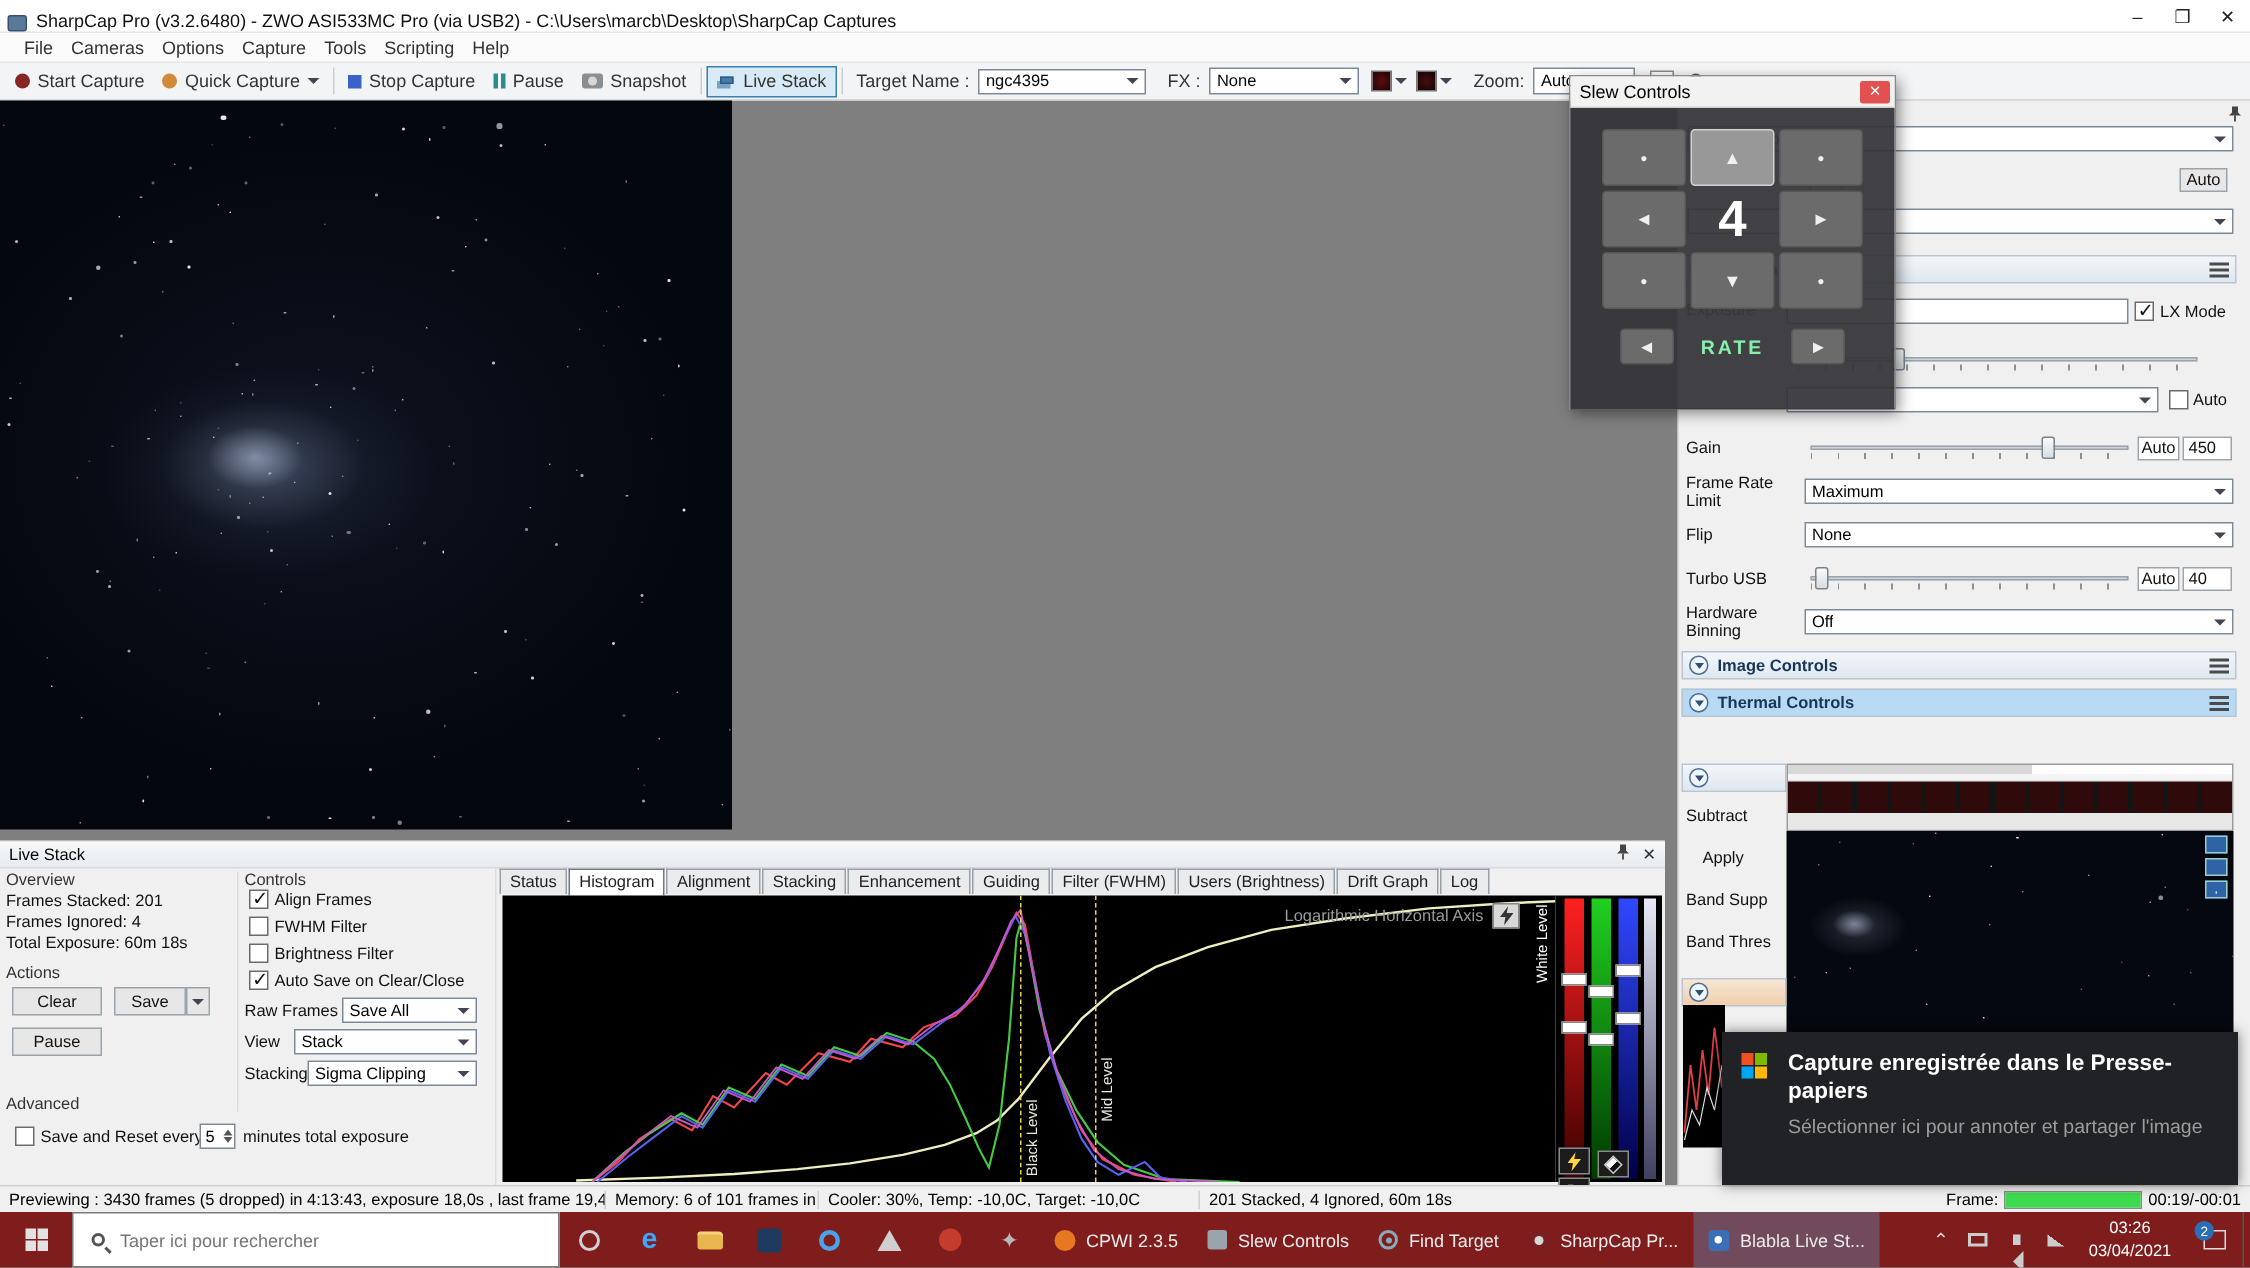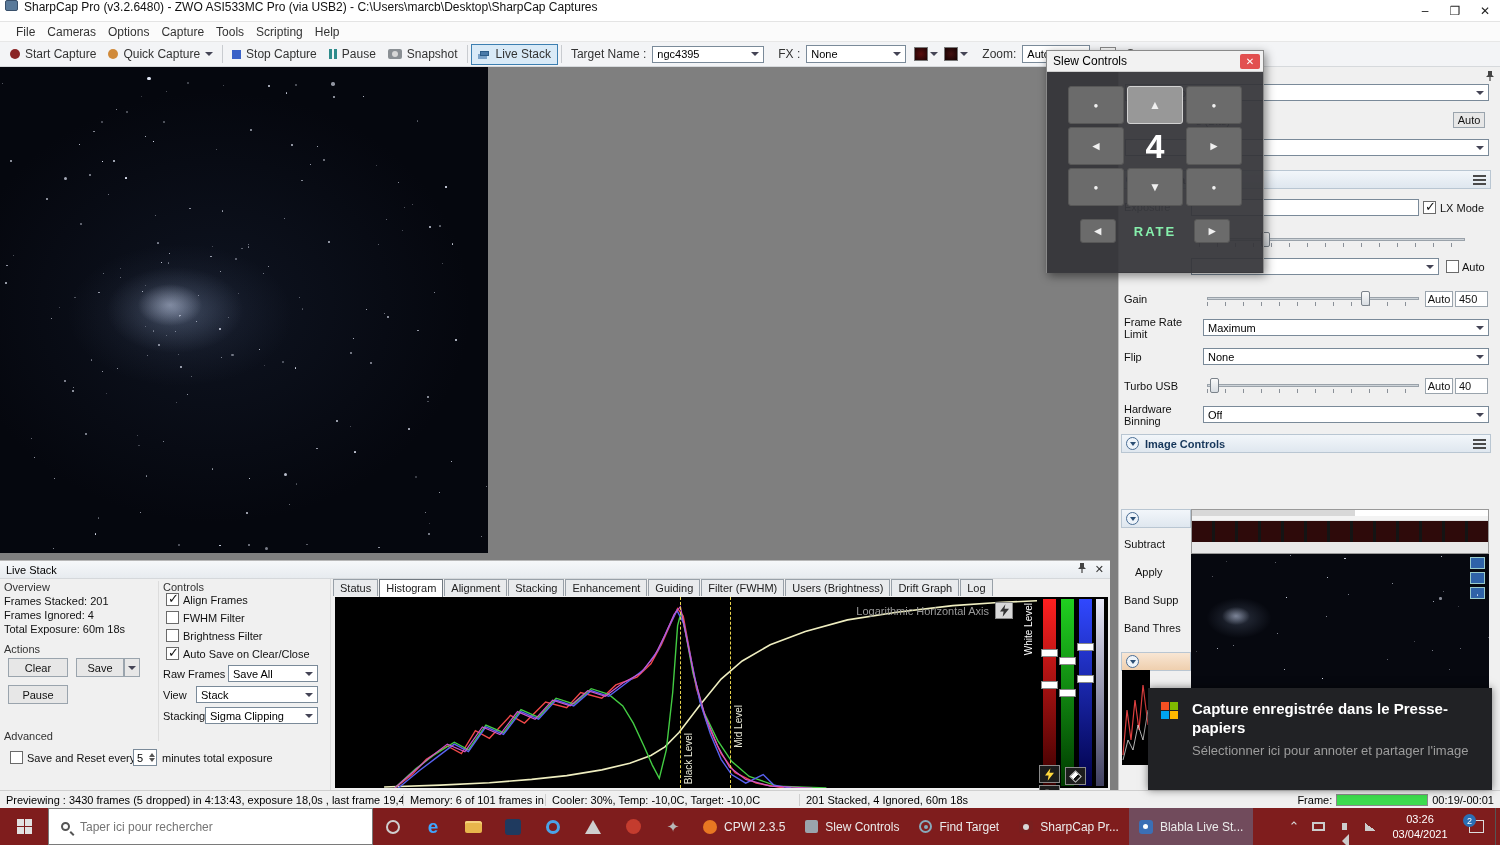--- a/index.html
+++ b/index.html
@@ -39,21 +39,21 @@
 .app-btn{display:flex;align-items:center;gap:7px;padding:0 10px;height:37px;color:#ececec;font-size:12px;white-space:nowrap}
 .app-btn.active{background:rgba(96,140,180,.42)}
 .trayico{color:#d8d8d8;display:inline-flex;align-items:center;justify-content:center}
 .hbtn{width:21px;height:18px;background:#1c1c1c;border:1px solid #8a8a8a;display:inline-flex;align-items:center;justify-content:center;margin-right:2px;color:#ddd;font-size:12px}
 .vlabel{writing-mode:vertical-rl;transform:rotate(180deg);font-size:10px;color:#e8e8d8;white-space:nowrap}
 i.star{display:block}
 </style>
 </head>
 <body>
 
-<div class="abs" style="left:0;top:0;width:1500px;height:22px;background:#fff;display:flex;align-items:flex-start;border-bottom:1px solid #e4e4e4">
+<div class="abs" style="left:0;top:0;width:1500px;height:22px;background:#fff;display:flex;align-items:flex-end;border-bottom:1px solid #e4e4e4">
   <span style="width:13px;height:11px;background:#5a7a9a;border:1px solid #39506b;border-radius:2px;margin:0 6px 0 5px"></span>
   <span style="font-size:12px;color:#111">SharpCap Pro (v3.2.6480) - ZWO ASI533MC Pro (via USB2) - C:\Users\marcb\Desktop\SharpCap Captures</span>
   <span style="margin-left:auto;display:flex">
     <span class="winbtn">–</span>
     <span class="winbtn">❐</span>
     <span class="winbtn">✕</span>
   </span>
 </div>
 
 <div class="abs" style="left:0;top:22px;width:1500px;height:20px;background:#fbfbfb;display:flex;align-items:center;padding-left:10px;border-bottom:1px solid #e7e7e7">
@@ -373,20 +373,25 @@
   <div class="combo" style="left:84px;top:339px;width:286px;height:17px">
       <span class="cv">Off</span>
       <span class="chev"></span>
     </div>
 
   <div class="sec" style="left:2px;top:367px;width:370px;background:linear-gradient(#f2f6fa,#dfe7ef)">
       <span class="chevc"></span>
       <span>Image Controls</span>
       <span class="burger"></span>
     </div>
+  <div class="sec" style="left:2px;top:392px;width:370px;background:#b7d9f3">
+      <span class="chevc"></span>
+      <span>Thermal Controls</span>
+      <span class="burger"></span>
+    </div>
   <div class="sec" style="left:2px;top:442px;width:70px;background:linear-gradient(#f2f6fa,#dfe7ef)">
       <span class="chevc"></span>
     </div>
 
   <div style="position:absolute;left:72px;top:442px;width:298px;height:45px;background:#fff;border:1px solid #999;overflow:hidden">
     <div style="height:6px;background:linear-gradient(90deg,#d8d8d8 55%,#fff 55%)"></div>
     <div style="height:5px;background:#f3f3f3;border-bottom:1px solid #e2e2e2"></div>
     <div style="height:21px;background:repeating-linear-gradient(90deg,#2e0a0a 0 20px,#141414 20px 23px)"></div>
     <div style="height:12px;background:#e8e8e8"></div>
   </div>

